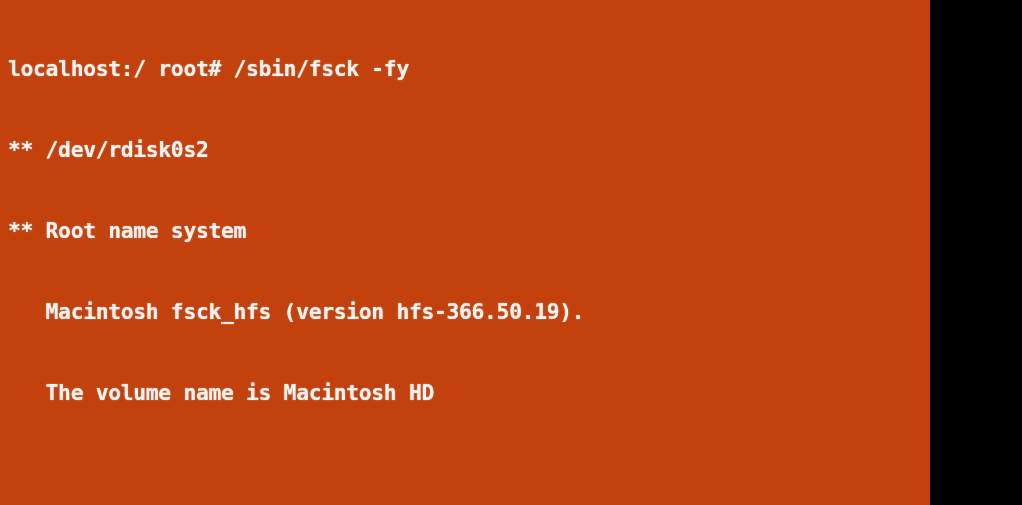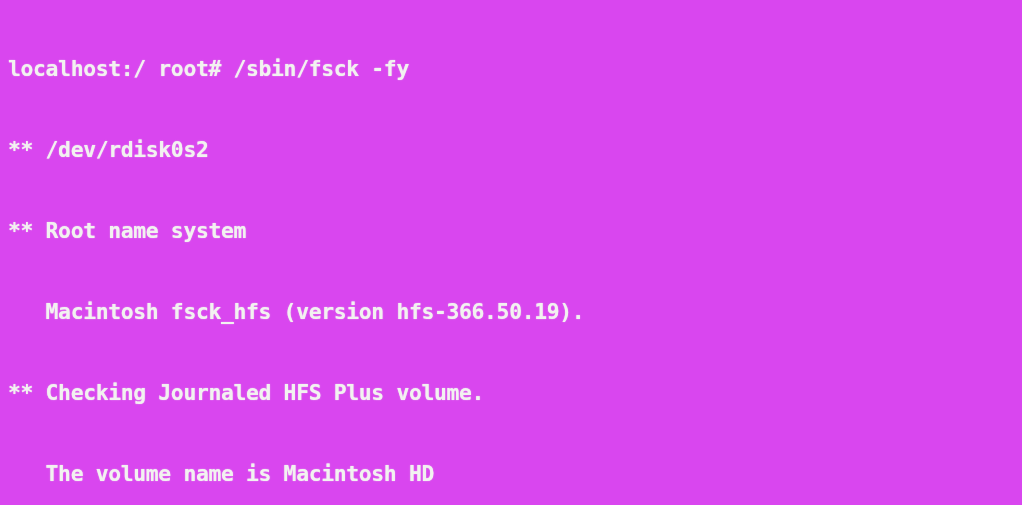--- a/index.html
+++ b/index.html
@@ -9,23 +9,23 @@
   }
   body {
     width: 1022px;
     height: 505px;
     overflow: hidden;
     font-family: "DejaVu Sans Mono", "Liberation Mono", monospace;
   }
 
   #terminal {
     position: relative;
-    width: 1022px;
+    width: 930px;
     height: 505px;
-    background: #d946ef;
+    background: #c2410c;
     padding: 0;
     box-sizing: border-box;
   }
 
   #console-output {
     position: absolute;
     left: 8px;
     top: 1px;
     margin: 0;
     padding: 0;
@@ -48,21 +48,20 @@
 </style>
 </head>
 <body>
 
 <div id="terminal">
   <div id="console-output">
     <span class="line">localhost:/ root# /sbin/fsck -fy</span>
     <span class="line">** /dev/rdisk0s2</span>
     <span class="line">** Root name system</span>
     <span class="line">   Macintosh fsck_hfs (version hfs-366.50.19).</span>
-    <span class="line">** Checking Journaled HFS Plus volume.</span>
     <span class="line">   The volume name is Macintosh HD</span>
     
     
     
     
     
     
     
     
     

